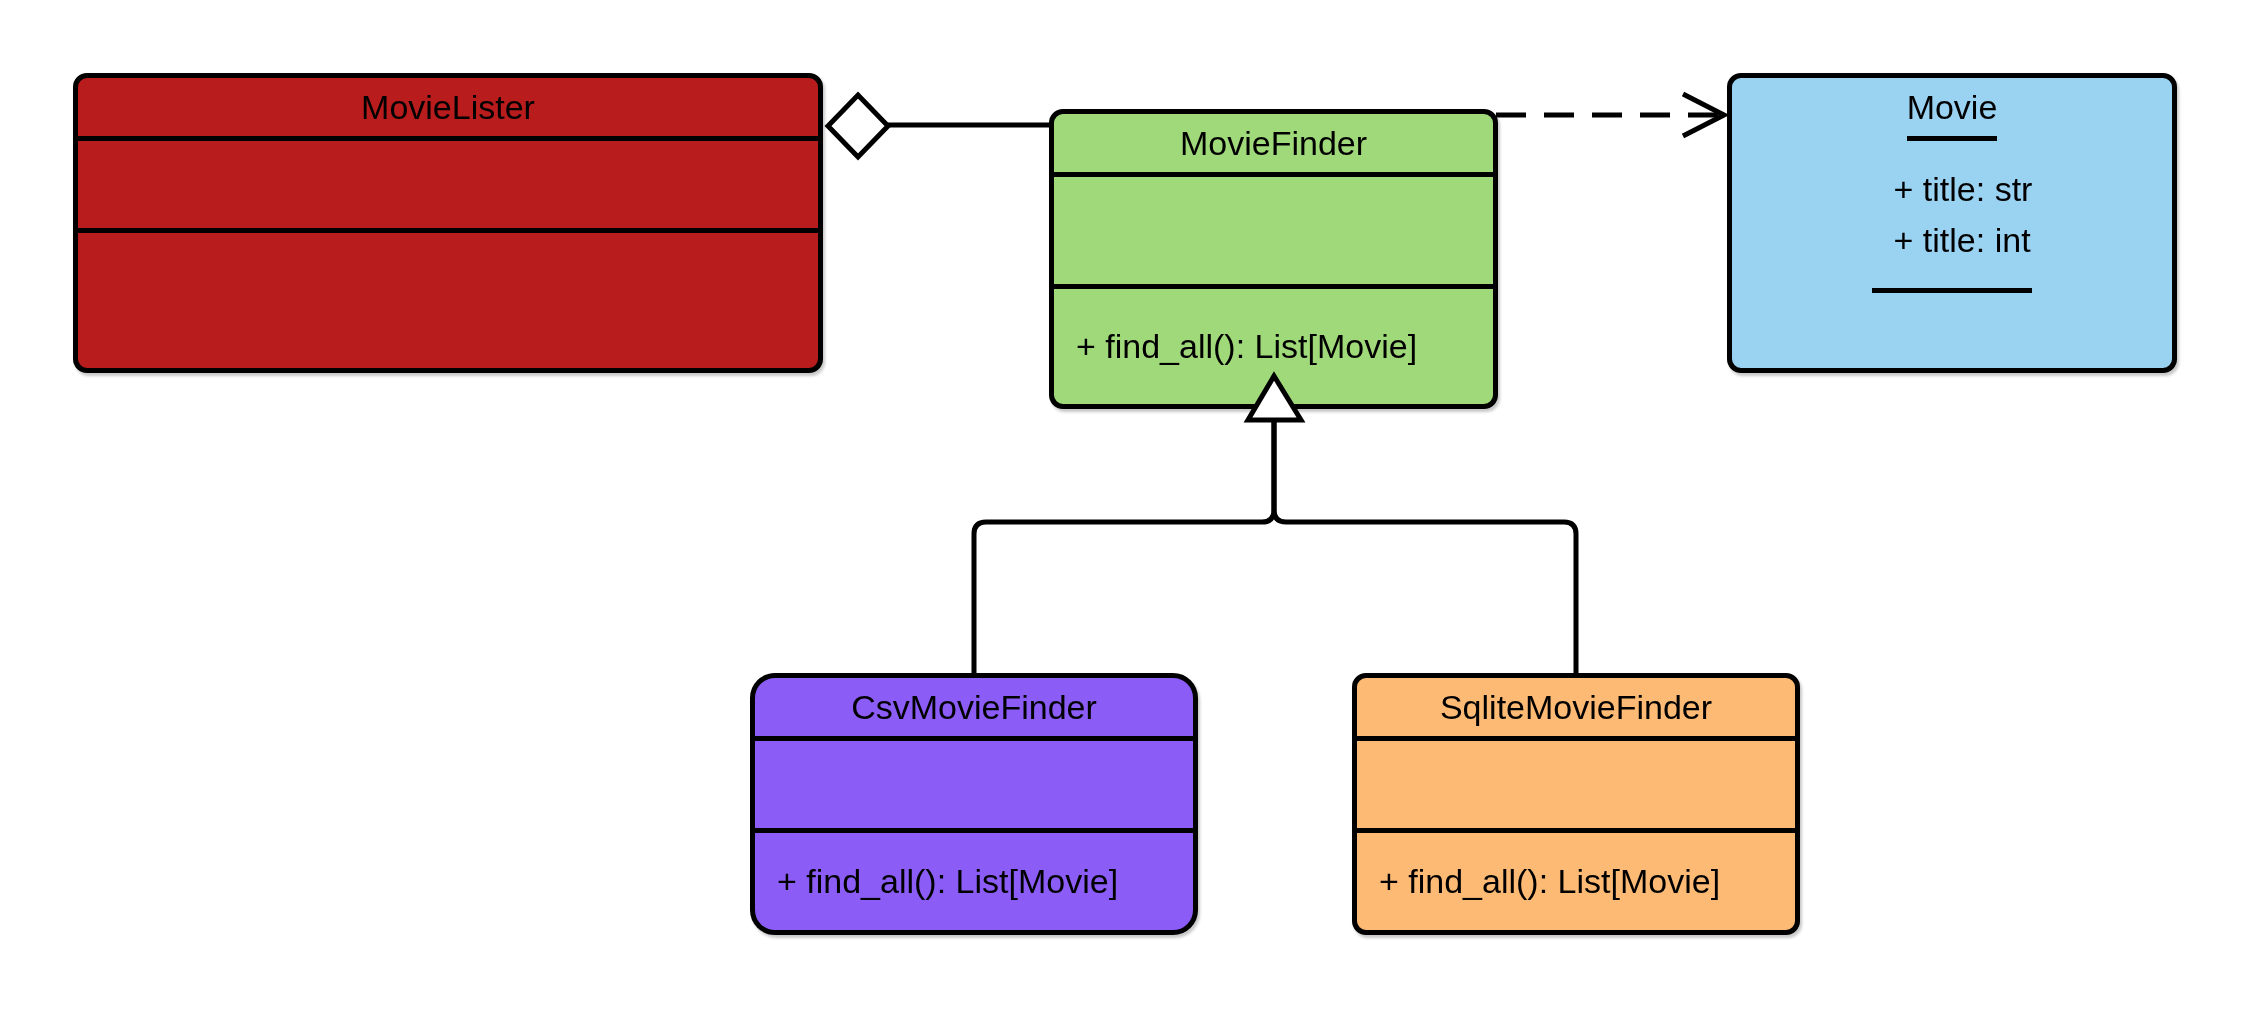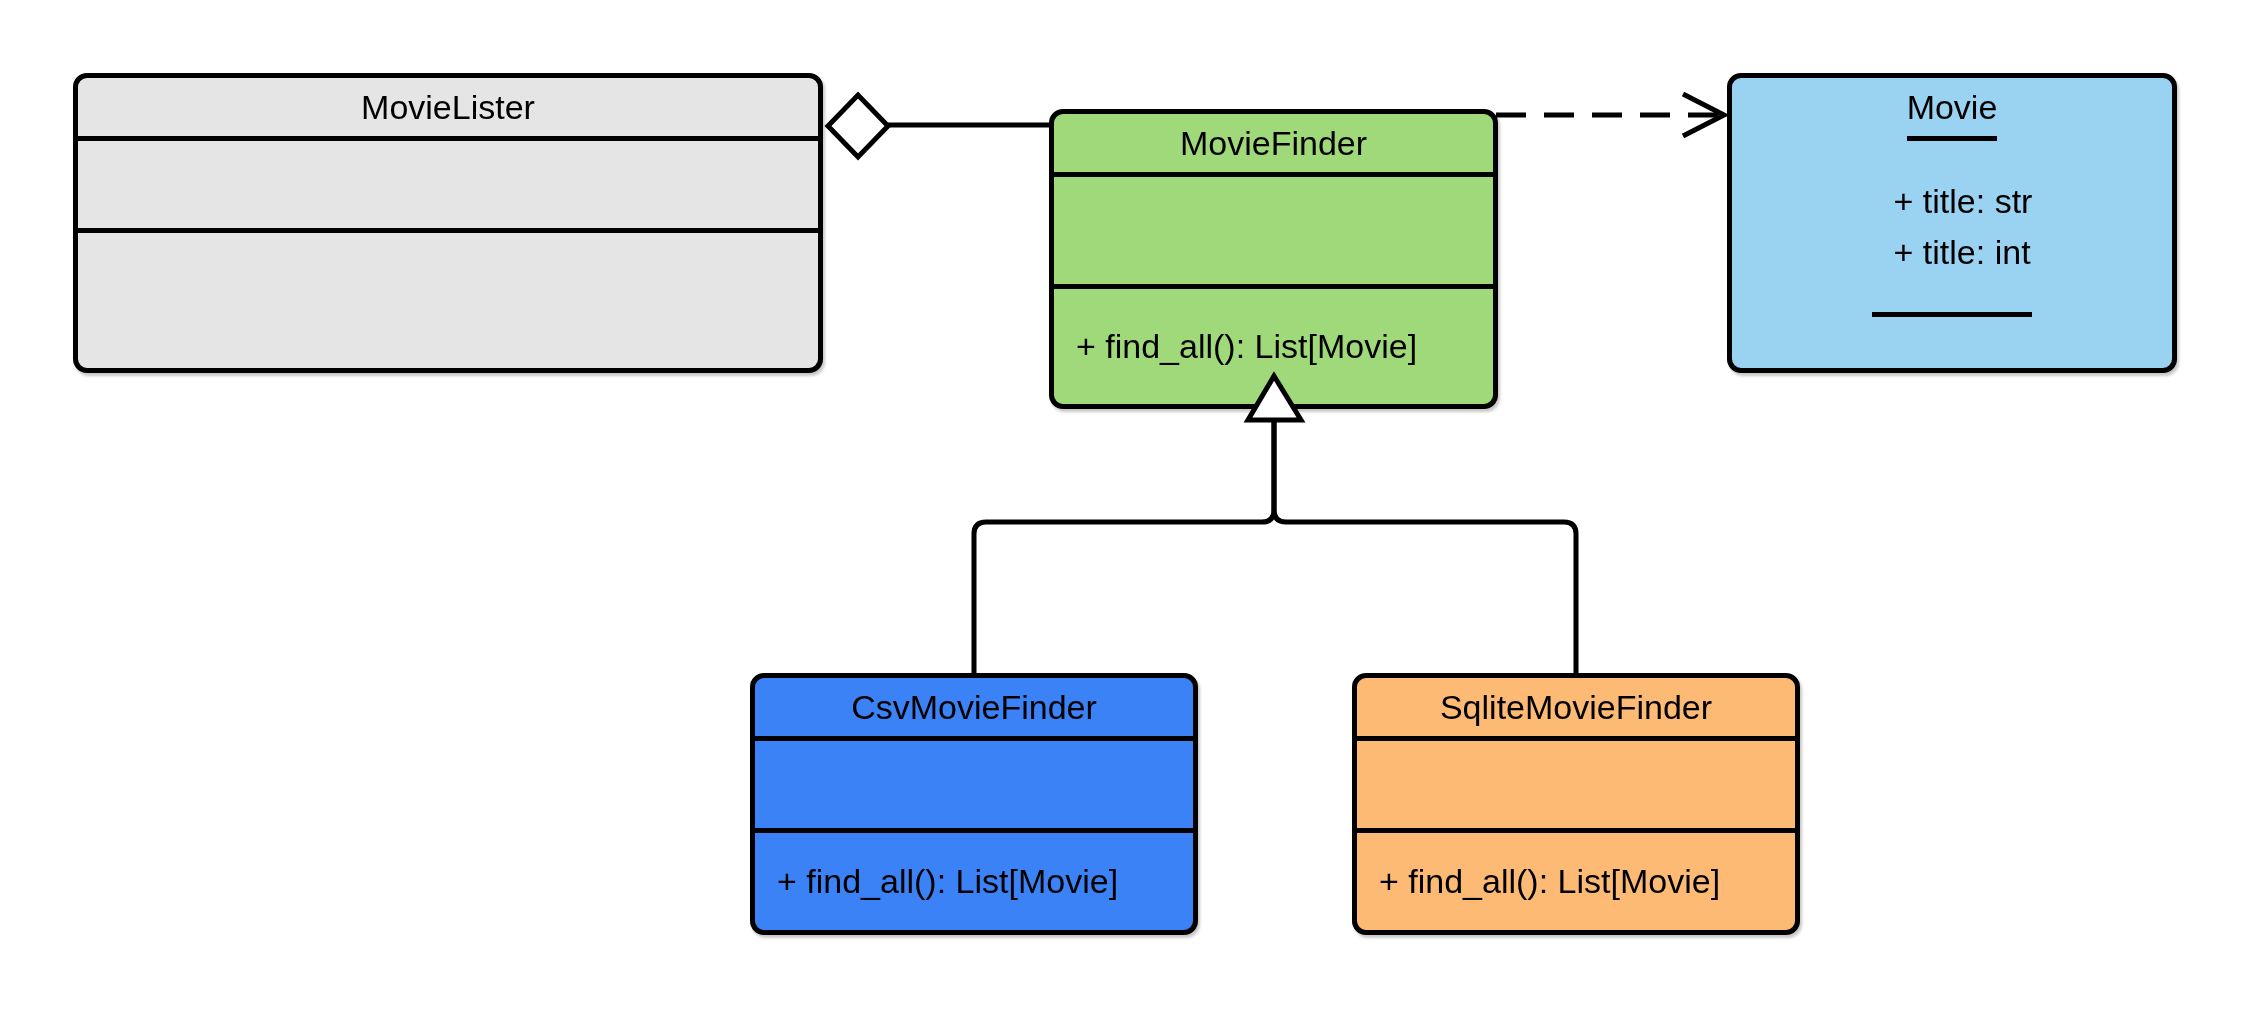--- a/index.html
+++ b/index.html
@@ -57,21 +57,21 @@
     font-size: 34px;
     line-height: 43px;
     white-space: nowrap;
   }
   
   #box-movielister   { left: 73px;   top: 73px;  width: 750px; height: 300px; }
   #box-movielister   .comp-attrs { height: 92px; }
   #box-moviefinder   { left: 1049px; top: 73px;  width: 449px; height: 300px; margin-top: 36px; }
   #box-moviefinder   .comp-attrs { height: 112px; }
   #box-movie         { left: 1727px; top: 73px;  width: 450px; height: 300px; align-items: center; }
-  #box-movie         .comp-attrs { height: 176px; gap: 8px; }
+  #box-movie         .comp-attrs { height: 152px; gap: 8px; }
   #box-csvmoviefinder    { left: 750px;  top: 673px; width: 448px; height: 262px; }
   #box-csvmoviefinder    .comp-attrs { height: 92px; }
   #box-sqlitemoviefinder { left: 1352px; top: 673px; width: 448px; height: 262px; }
   #box-sqlitemoviefinder .comp-attrs { height: 92px; }
 
   .connector-stroke { stroke: #000; stroke-width: 5; fill: none; }
   .marker-hollow { stroke: #000; stroke-width: 5; fill: #fff; }
 </style>
 </head>
 <body>
@@ -84,21 +84,21 @@
     <polygon class="marker-hollow" points="828,126 858,95 888,126 858,157"></polygon>
 
     <line class="connector-stroke" x1="1496" y1="115" x2="1722" y2="115" stroke-dasharray="30 18"></line>
     <polyline class="connector-stroke" points="1683,94 1724,115 1683,136"></polyline>
 
     <path class="connector-stroke" d="M1274,420 L1274,510 Q1274,522 1262,522 L986,522 Q974,522 974,534 L974,676"></path>
     <path class="connector-stroke" d="M1274,420 L1274,510 Q1274,522 1286,522 L1564,522 Q1576,522 1576,534 L1576,676"></path>
     <polygon class="marker-hollow" points="1274,376 1301,420 1248,420"></polygon>
   </svg>
 
-  <div class="uml-class" id="box-movielister" style="background-color: #e5e5e5;">
+  <div class="uml-class" id="box-movielister" style="background-color: #b91c1c;">
     <div class="compartment comp-title">
       <span>MovieLister</span>
     </div>
     <div class="compartment comp-attrs"></div>
     <div class="compartment comp-methods">
     </div>
   </div>
 
   <div class="uml-class" id="box-moviefinder" style="background-color: rgb(160, 217, 122);">
     <div class="compartment comp-title">
@@ -114,21 +114,21 @@
     <div class="compartment comp-title">
       <span>Movie</span>
     </div>
     <div class="compartment comp-attrs">
       <div class="member">+ title: str</div>
       <div class="member">+ title: int</div>
     </div>
     <div class="compartment comp-methods"></div>
   </div>
 
-  <div class="uml-class" id="box-csvmoviefinder" style="background-color: #3b82f6;">
+  <div class="uml-class" id="box-csvmoviefinder" style="background-color: #8b5cf6; border-radius: 25px;">
     <div class="compartment comp-title">
       <span>CsvMovieFinder</span>
     </div>
     <div class="compartment comp-attrs"></div>
     <div class="compartment comp-methods">
       <div class="member">+ find_all(): List[Movie]</div>
     </div>
   </div>
 
   <div class="uml-class" id="box-sqlitemoviefinder" style="background-color: #fdba74;">

